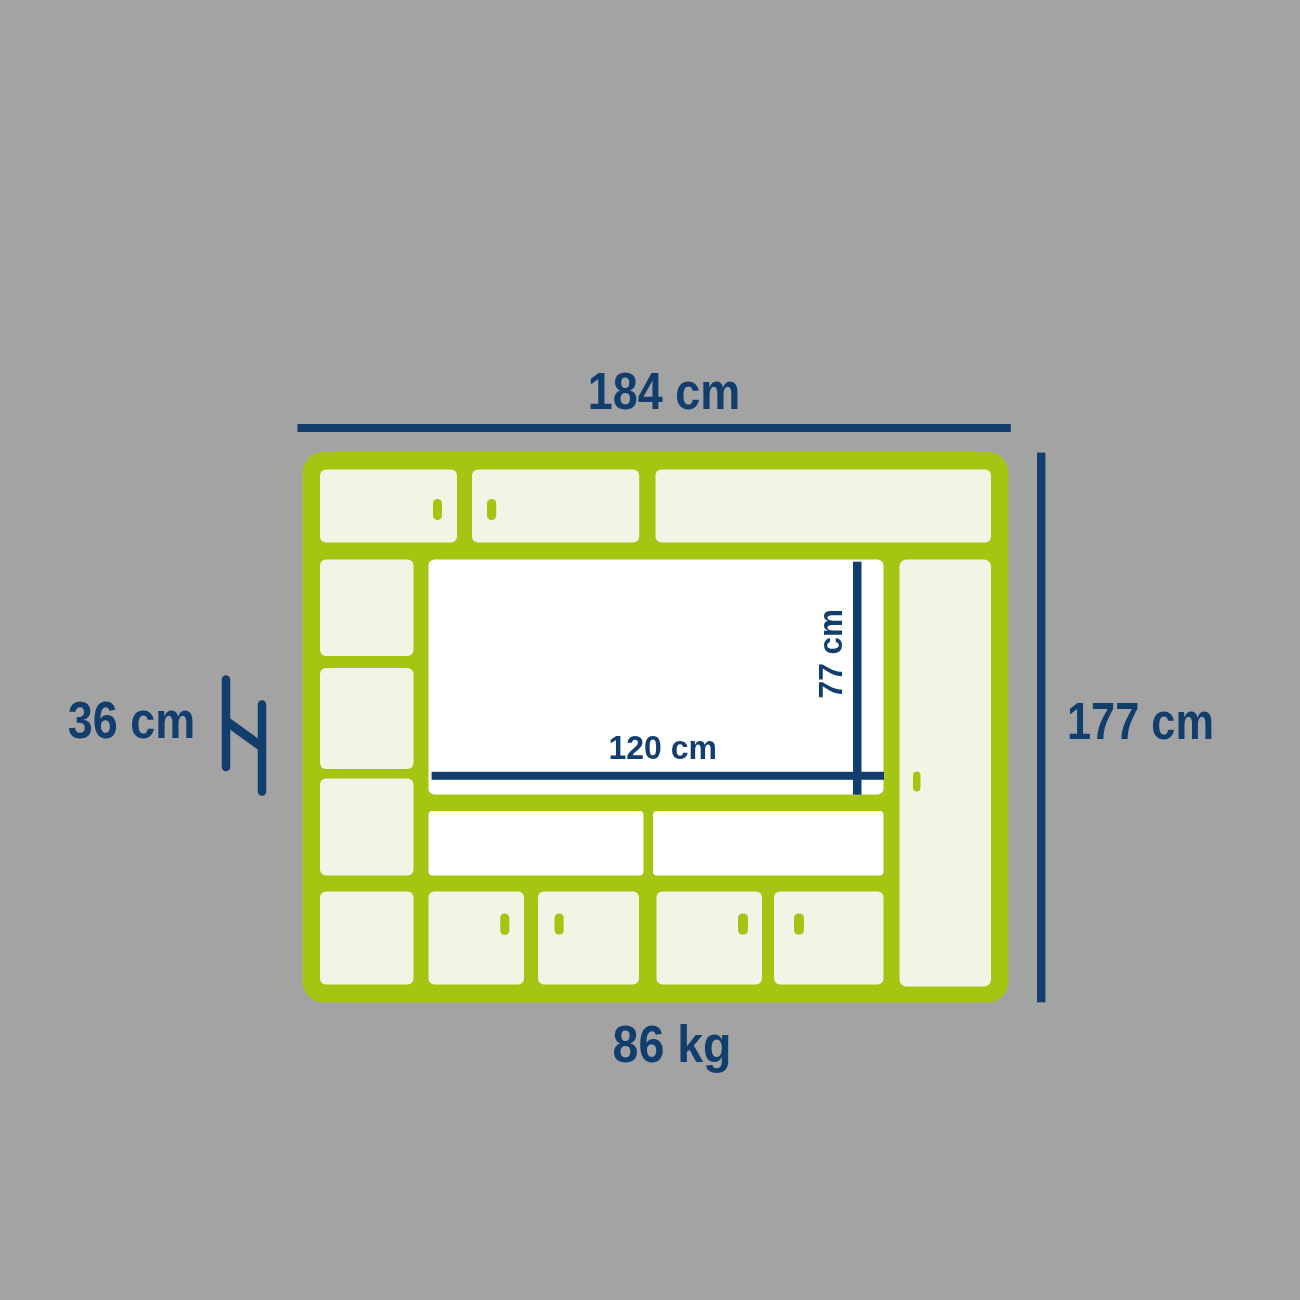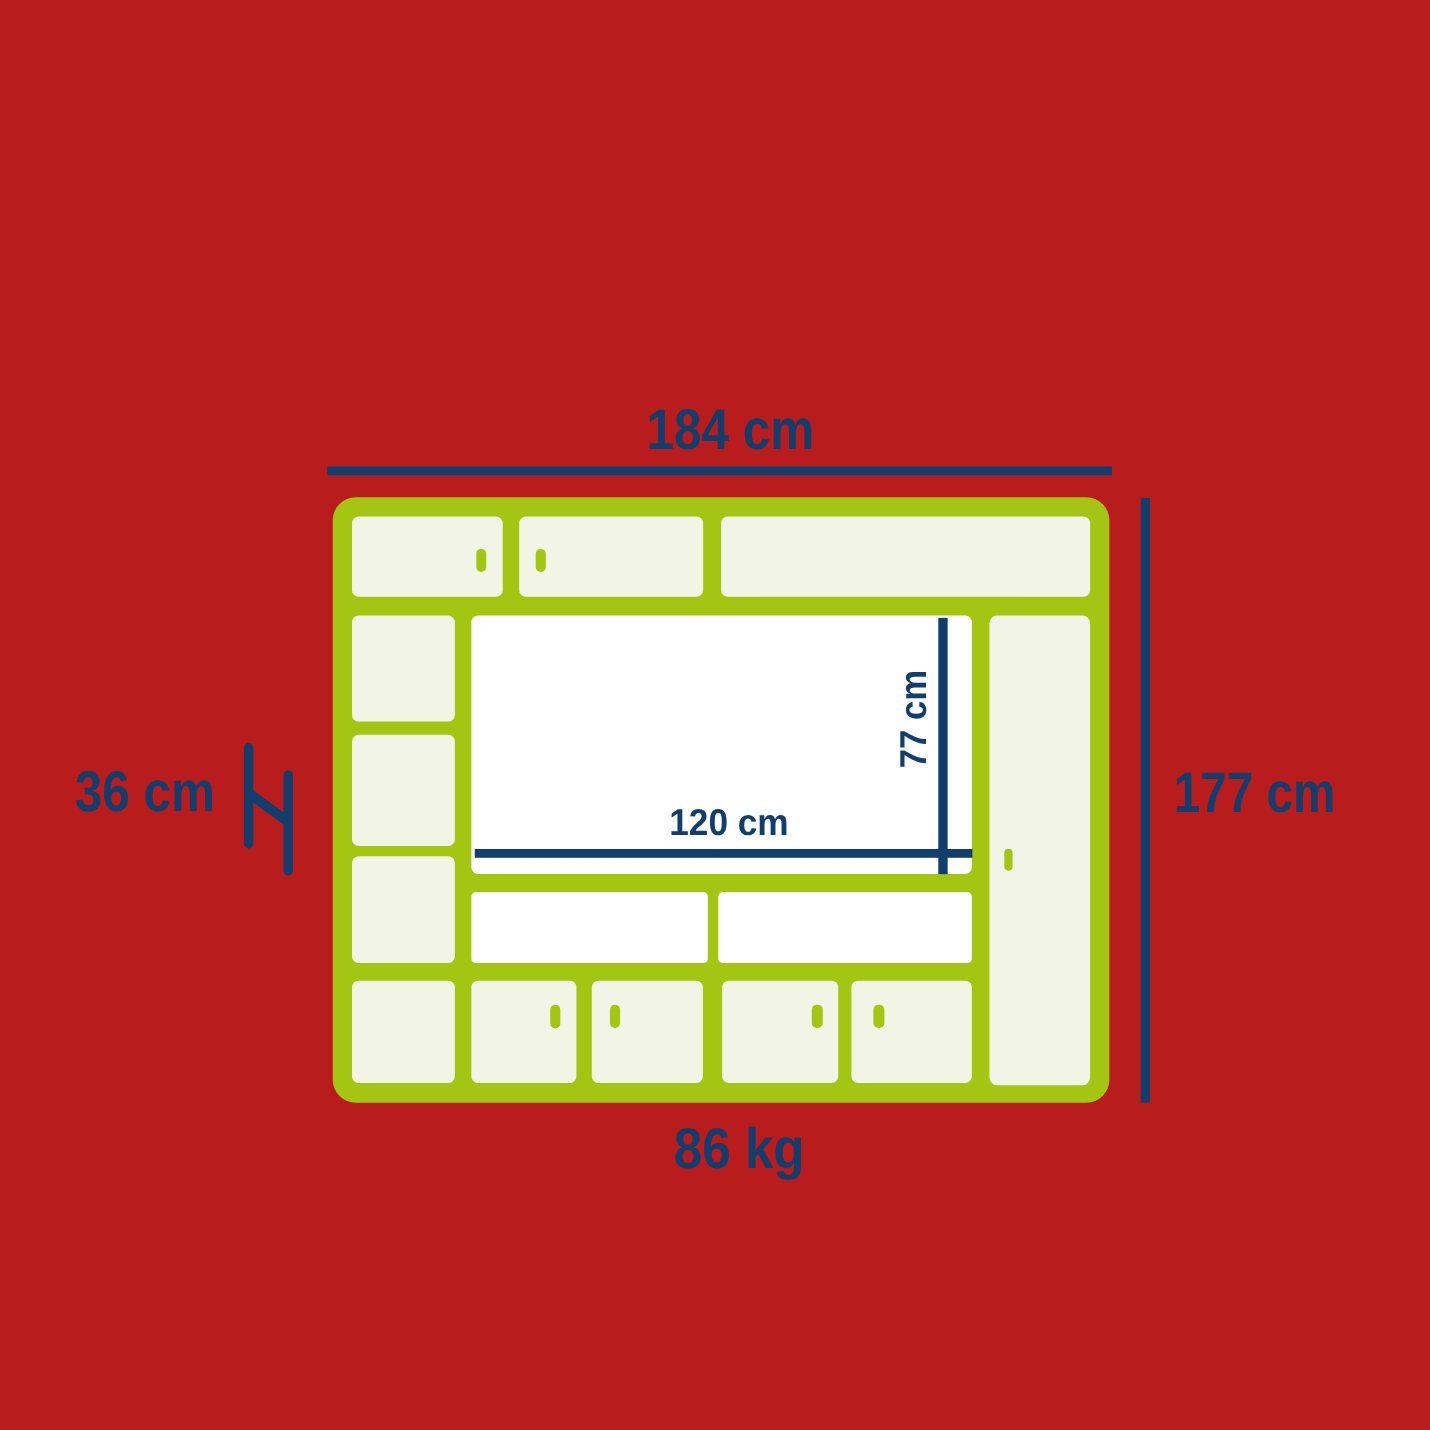--- a/index.html
+++ b/index.html
@@ -1,16 +1,16 @@
 <!DOCTYPE html>
 <html><head>
 <meta charset="utf-8">
 <style>
   html,body{margin:0;padding:0;background:#ffffff;}
-  .page{position:relative;width:1300px;height:1300px;background:#b91c1c;overflow:hidden;}
+  .page{position:relative;width:1300px;height:1300px;background:#a3a3a3;overflow:hidden;}
   svg{display:block;}
   text{font-family:"Liberation Sans", sans-serif;font-weight:bold;fill:#123e6e;}
 </style>
 </head>
 <body>
 <div class="page">
 <svg width="1300" height="1300" viewBox="0 0 1300 1300">
 
   <rect x="302.5" y="452" width="706" height="550.5" rx="21" fill="#a4c613"></rect>
 

